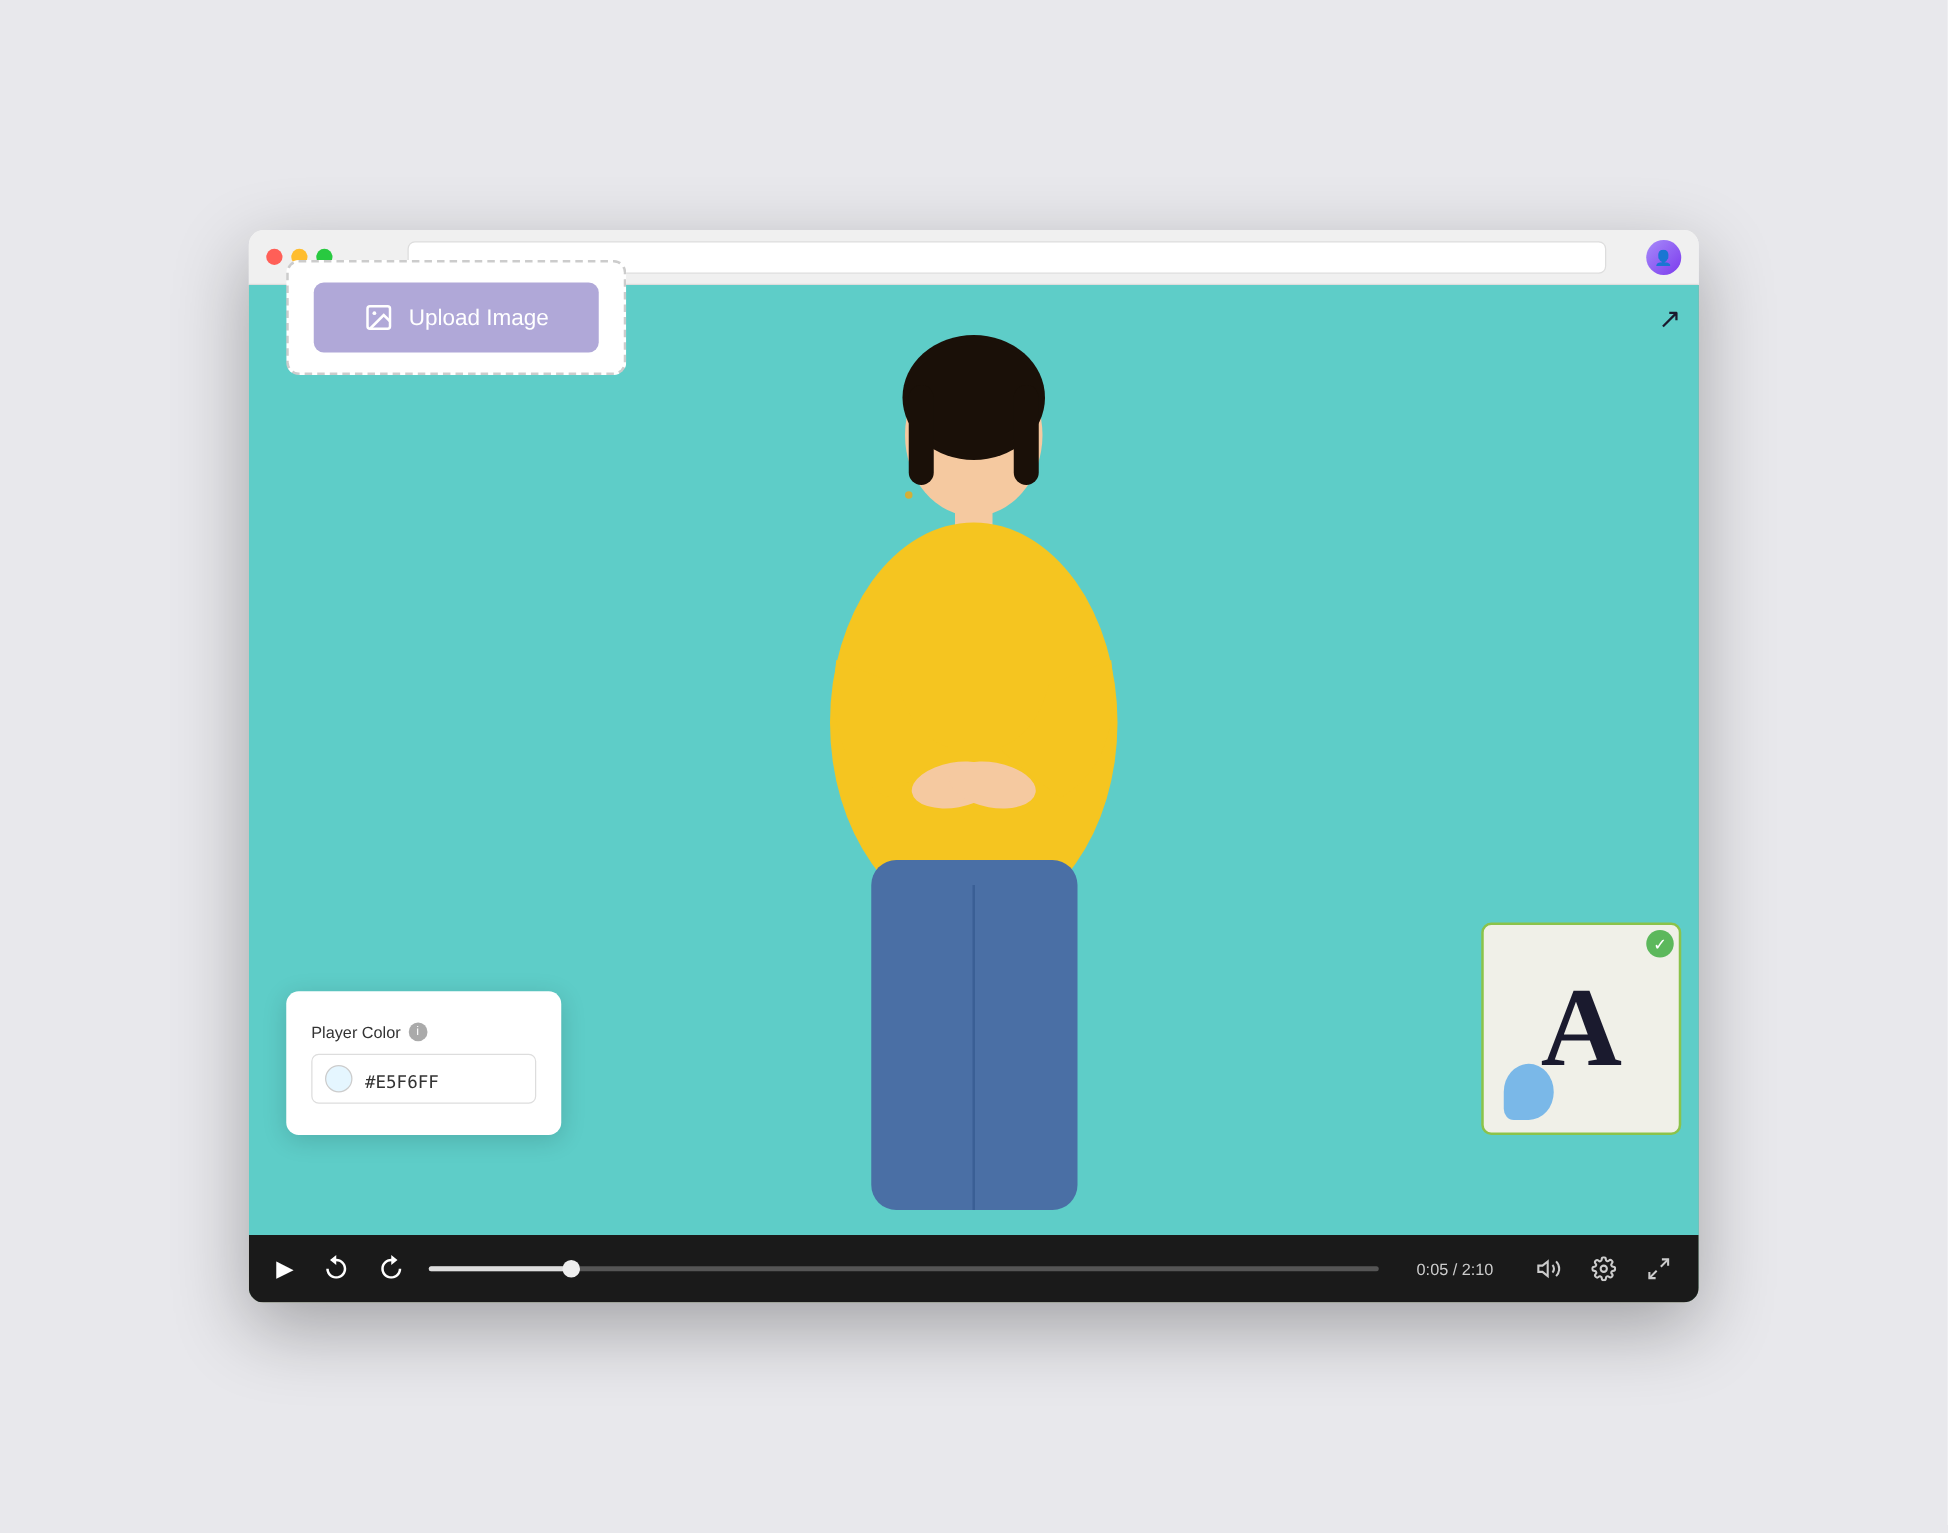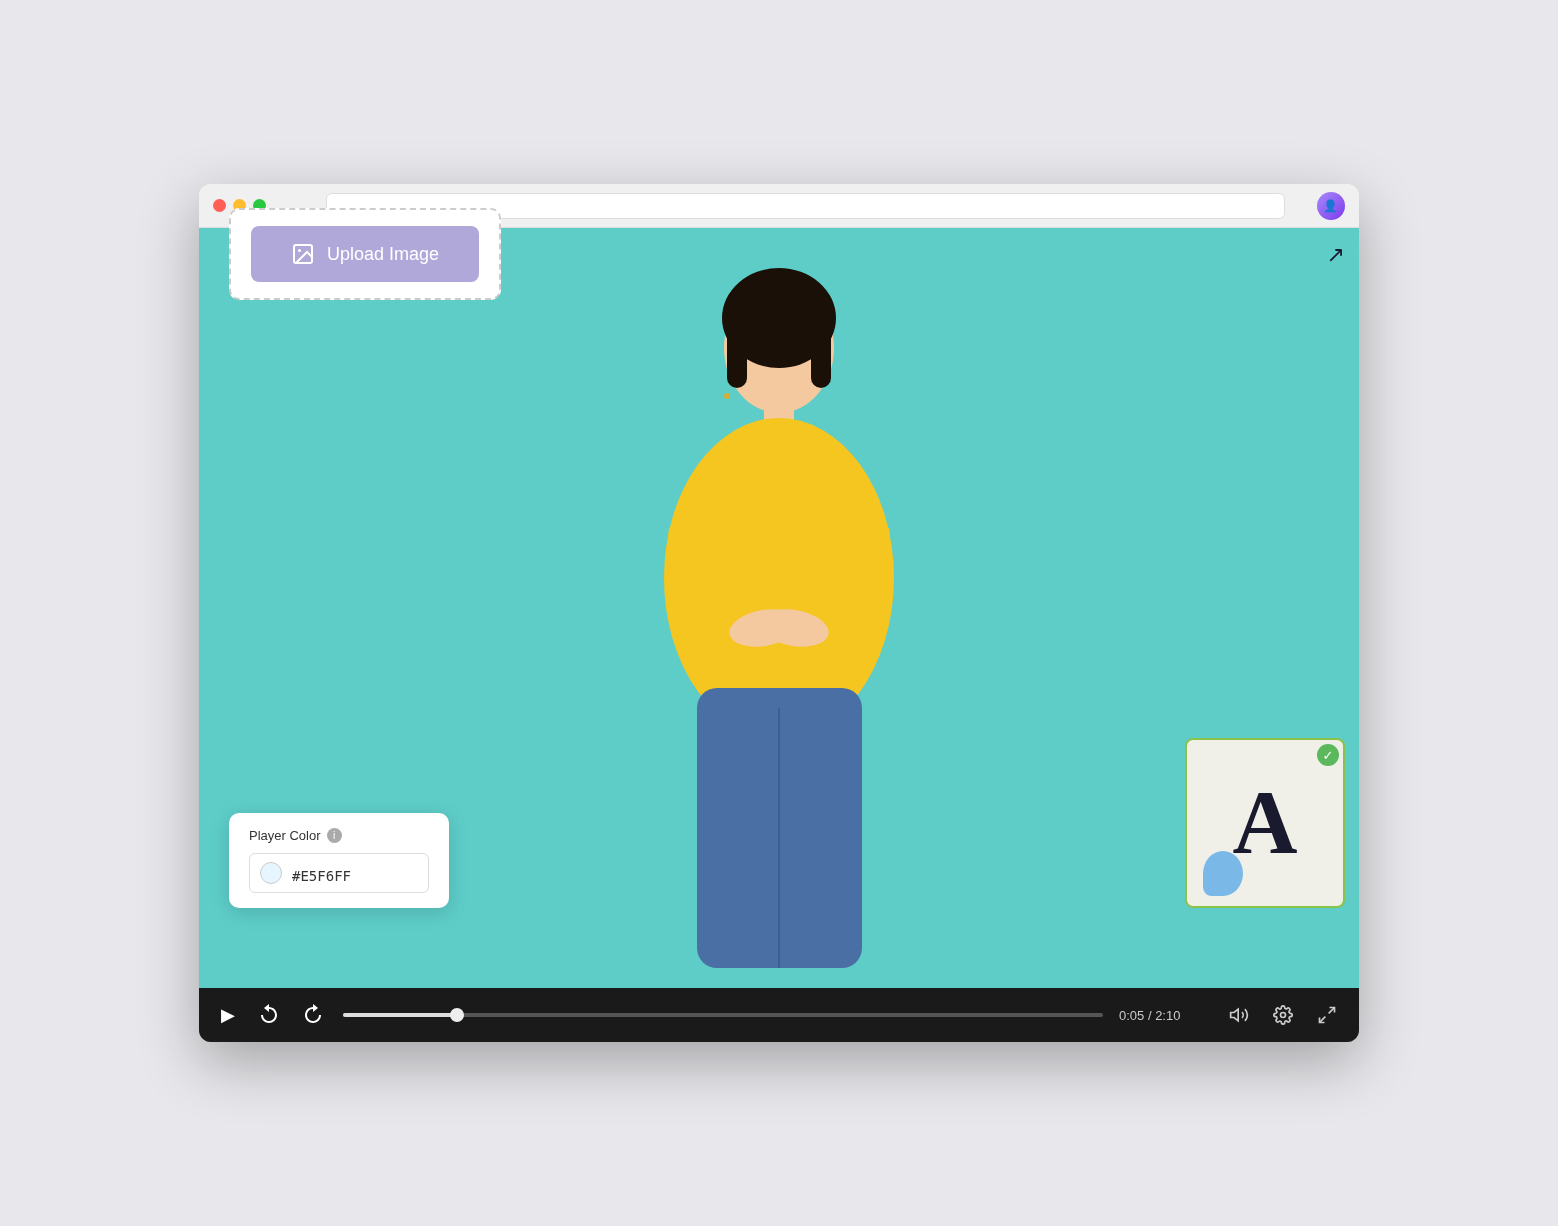--- a/index.html
+++ b/index.html
@@ -138,21 +138,21 @@
     }
 
     
     .player-color-popup {
       position: absolute;
       bottom: 80px;
       left: 30px;
       background: white;
       border-radius: 10px;
       box-shadow: 0 4px 20px rgba(0,0,0,0.15);
-      padding: 15px 20px;
+      padding: 25px 20px;
       z-index: 20;
       min-width: 220px;
     }
 
     .player-color-label {
       font-size: 13px;
       color: #333;
       font-weight: 500;
       margin-bottom: 10px;
       display: flex;
@@ -306,21 +306,21 @@
       height: 14px;
       background: #eee;
       border-radius: 50%;
     }
 
     .time-display {
       color: #ccc;
       font-size: 13px;
       white-space: nowrap;
       min-width: 90px;
-      text-align: left;
+      text-align: center;
     }
 
     .ctrl-icon-btn {
       background: none;
       border: none;
       color: #ccc;
       font-size: 16px;
       cursor: pointer;
       display: flex;
       align-items: center;

